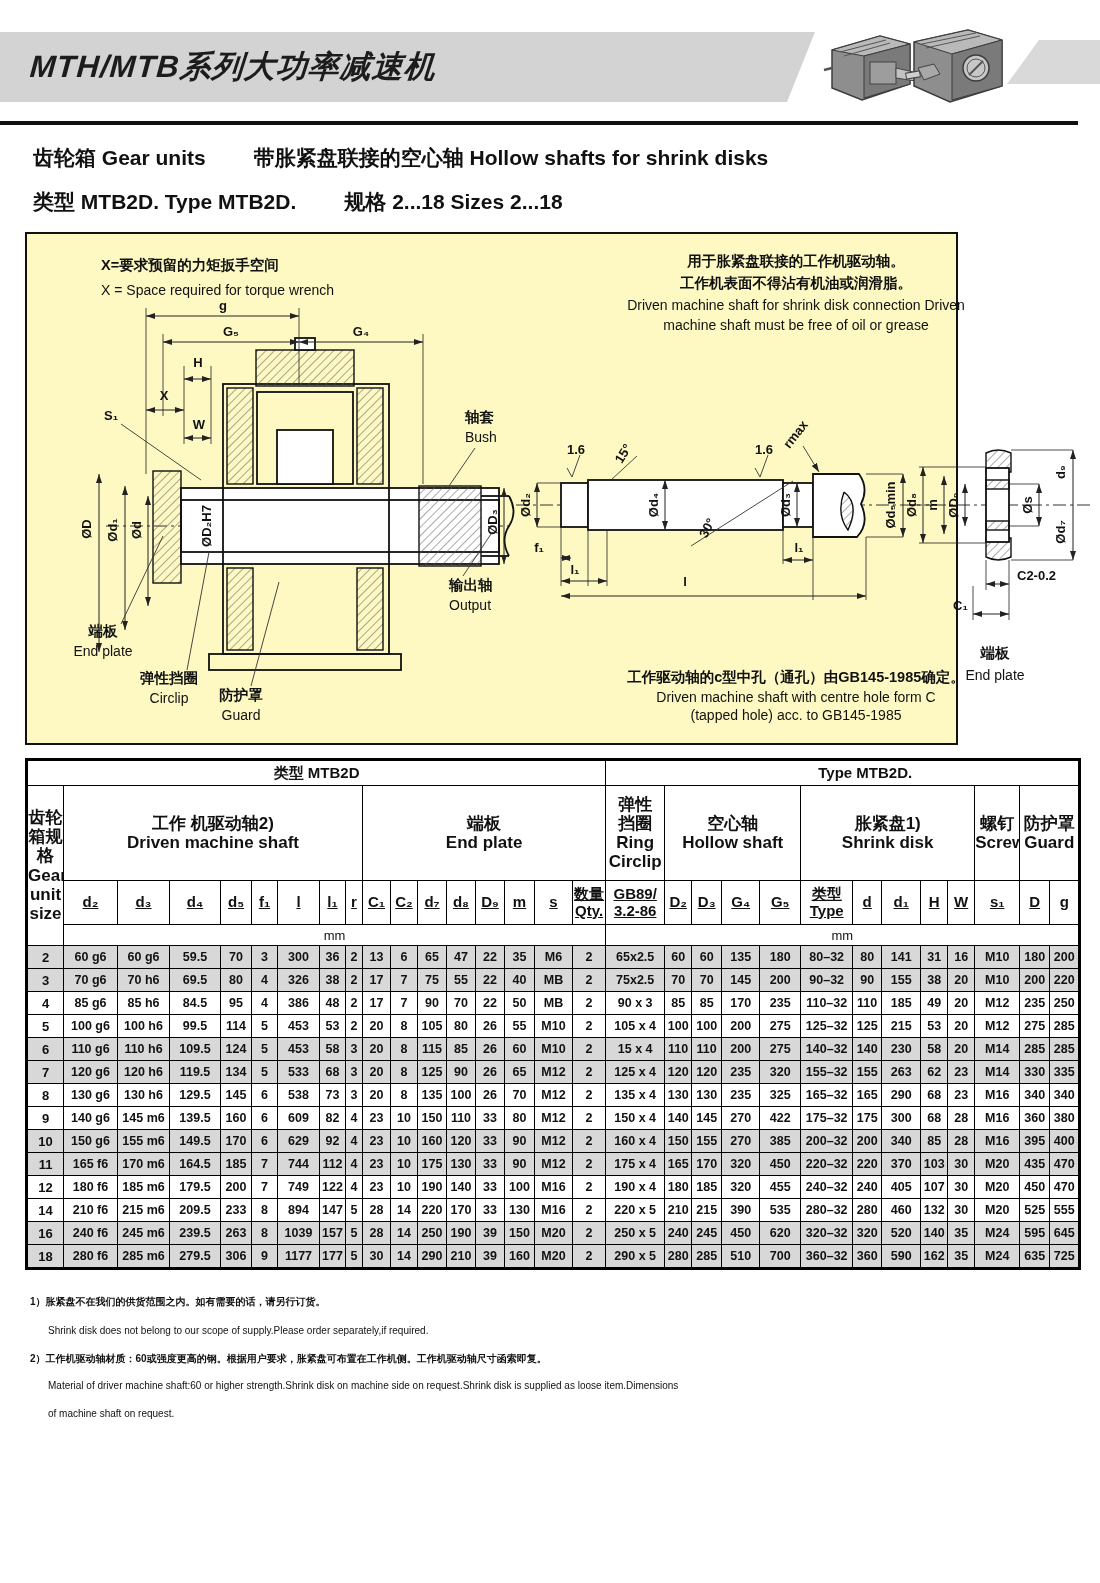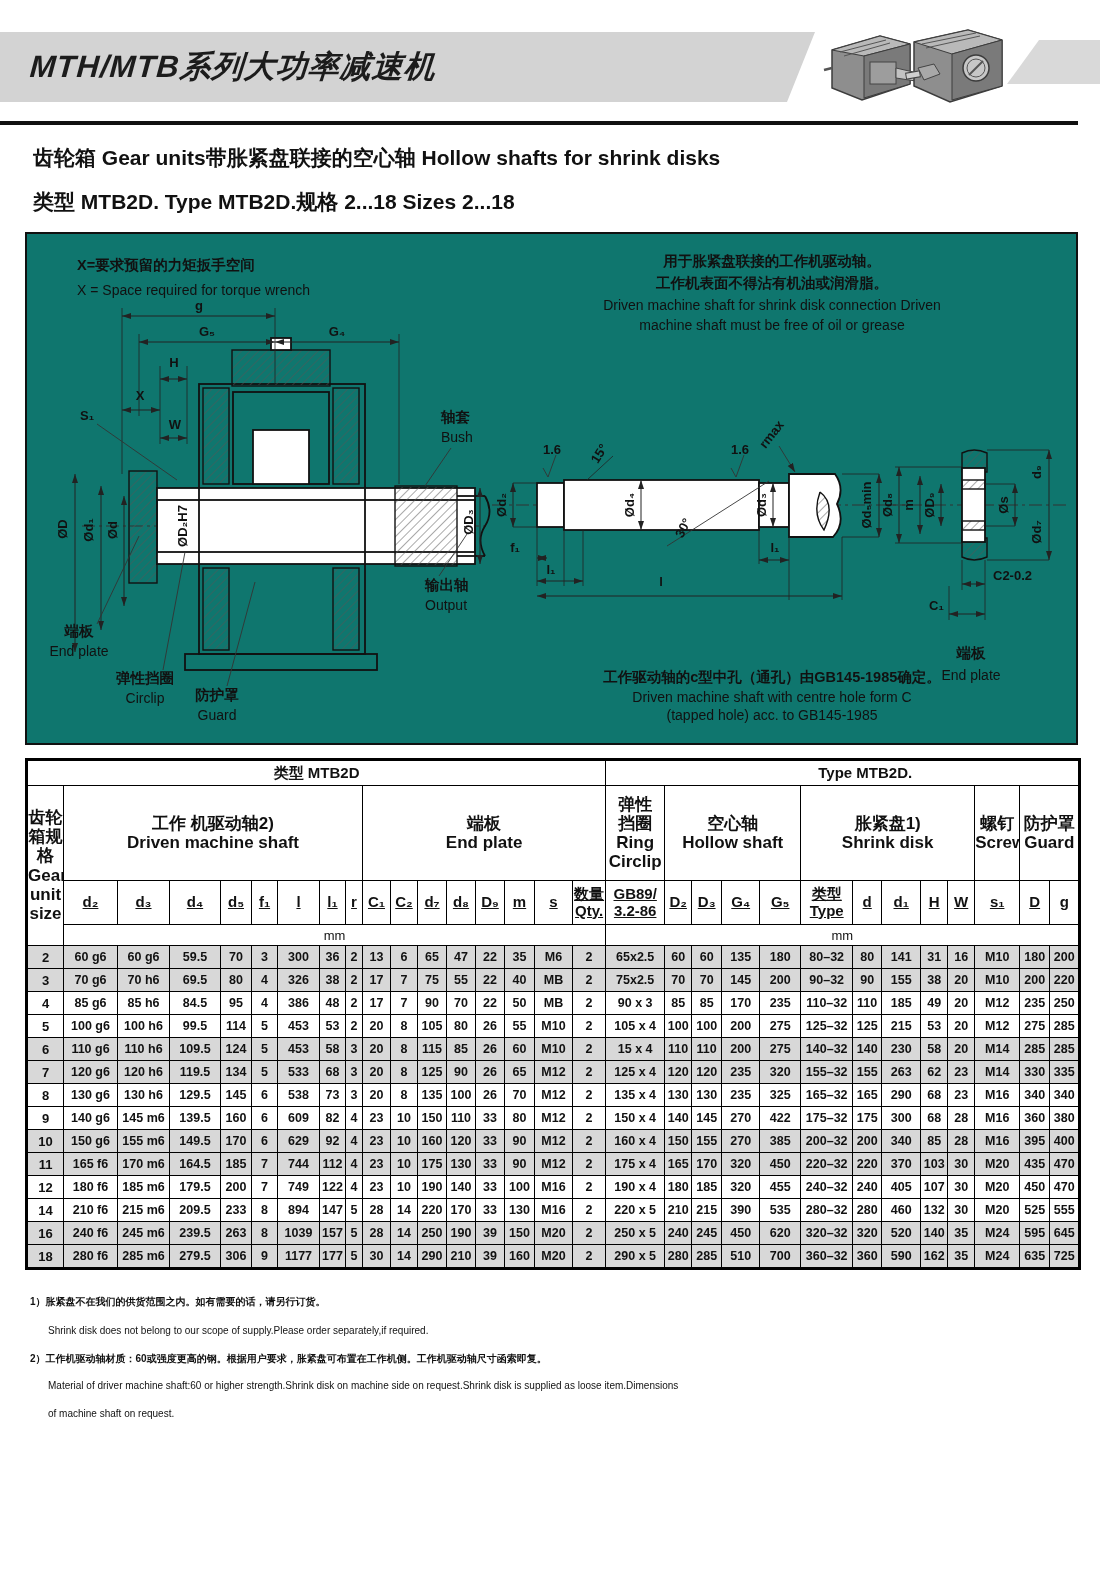--- a/index.html
+++ b/index.html
@@ -9,24 +9,24 @@
   }
   .abs{position:absolute;}
   
   .band{left:0;top:32px;width:815px;height:70px;background:#d3d3d3;
     clip-path:polygon(0 0,100% 0,calc(100% - 28px) 100%,0 100%);}
   .band-right{left:1005px;top:40px;width:95px;height:44px;background:#d9d9d9;
     clip-path:polygon(34px 0,100% 0,100% 100%,2px 100%);}
   .page-title{left:30px;top:46px;font-size:31px;font-weight:bold;font-style:italic;
     letter-spacing:1px;color:#1c1c1c;transform:skewX(-4deg);}
   .rule{left:0;top:121px;width:1078px;height:4px;background:#111;}
-  .subtitle{left:33px;font-size:21px;font-weight:bold;display:flex;white-space:nowrap;}
+  .subtitle{left:33px;font-size:21px;font-weight:bold;display:flex;gap:48px;white-space:nowrap;}
   .sub1{top:144px;} .sub2{top:188px;}
   
-  .panel{left:25px;top:232px;width:1053px;height:513px;border:2px solid #111;box-sizing:border-box;background:#0f766e;}
+  .panel{left:25px;top:232px;width:933px;height:513px;border:2px solid #111;box-sizing:border-box;background:#fef9c3;padding-left:24px;}
   
   .tblwrap{left:25px;top:758px;width:918px;}
   table{border-collapse:collapse;table-layout:fixed;width:1053px;border:3px solid #000;}
   th,td{border:1.6px solid #000;text-align:center;vertical-align:middle;padding:0;overflow:hidden;}
   th{white-space:pre-line;font-weight:bold;line-height:1.12;}
   .r-title th{height:24px;font-size:15px;}
   .r-title .tl{text-align:center;}
   .r-title .tr{text-align:center;padding-left:46px;}
   .r-group th{height:94px;font-size:17px;}
   .r-sub th{height:43px;font-size:15px;text-decoration:underline;}

